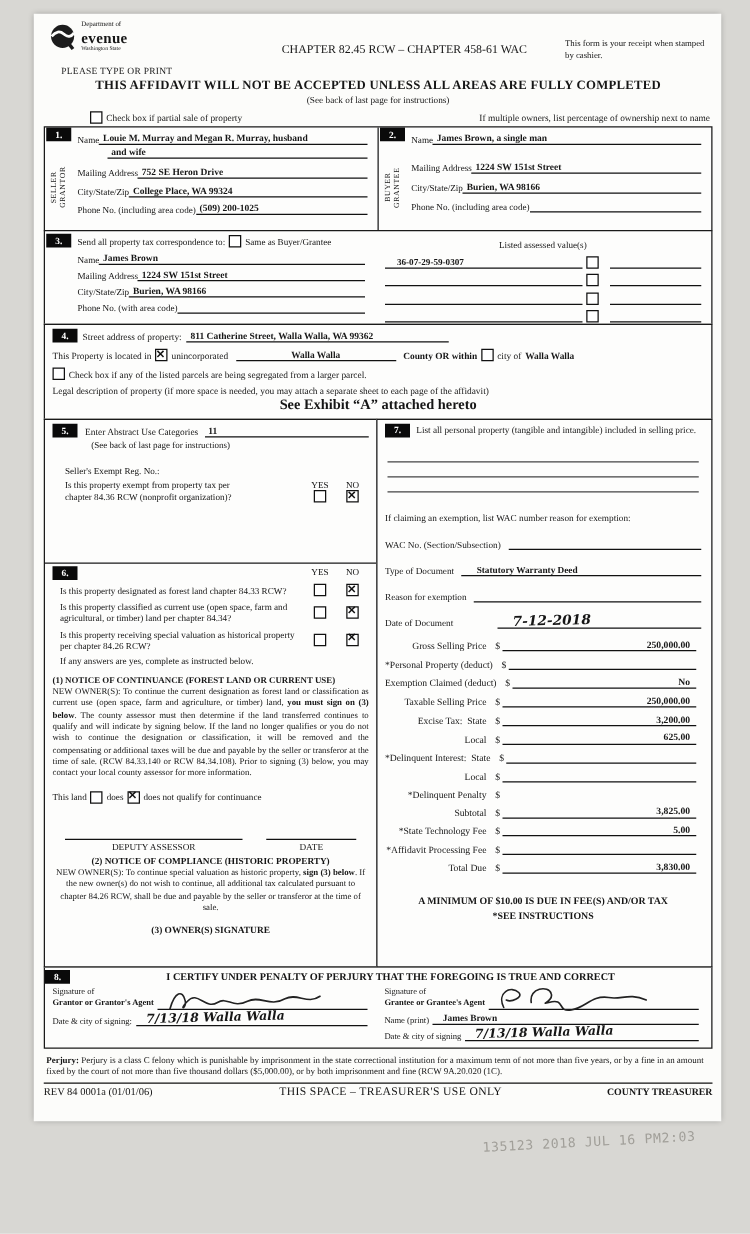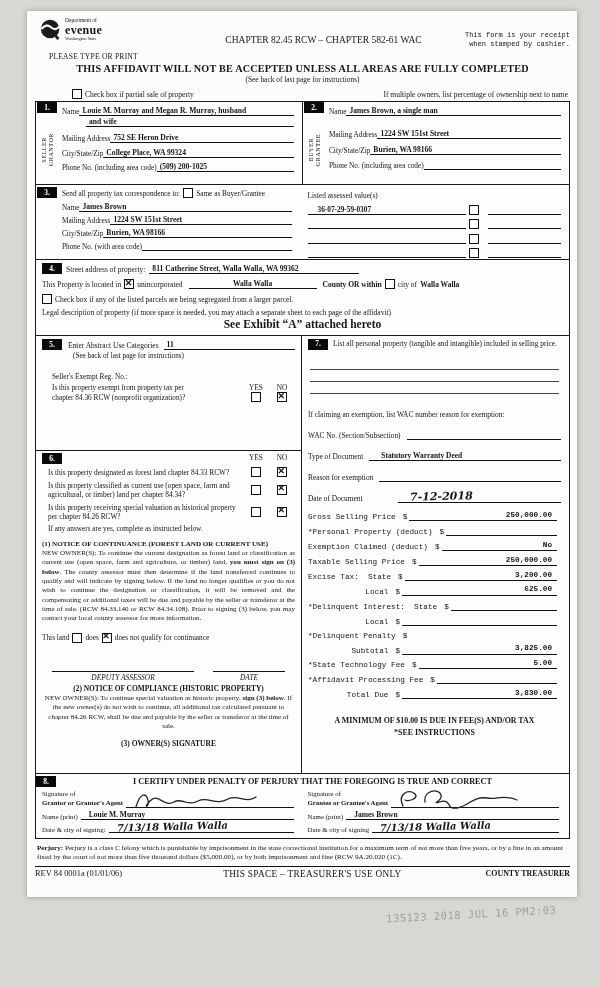--- a/index.html
+++ b/index.html
@@ -13,21 +13,21 @@
   .hdr-left{width:160px;}
   .logo{display:flex;align-items:flex-start;margin-left:4px;}
   .logo-txt{margin-left:2px;line-height:1;}
   .logo-dept{display:block;font-size:5.5px;}
   .logo-rev{display:block;font-size:12px;font-weight:bold;letter-spacing:.3px;}
   .logo-state{display:block;font-size:4.5px;margin-top:1px;}
   .please{font-size:7.6px;margin:10px 0 0 14px;letter-spacing:.2px;}
   .hdr-center{flex:1;text-align:center;padding-top:15px;}
   .title{font-size:13px;font-weight:bold;letter-spacing:.3px;}
   .subtitle{font-size:9.5px;margin-top:2px;}
-  .hdr-right{width:118px;font-size:7px;text-align:right;padding-top:13px;line-height:1.35;font-family:Liberation Mono, monospace;}
+  .hdr-right{width:118px;font-size:7px;text-align:left;padding-top:13px;line-height:1.35;}
   .warning{text-align:center;font-weight:bold;font-size:10.2px;margin-top:2px;letter-spacing:.2px;}
   .seeback{text-align:center;font-size:7.4px;margin-top:1px;}
   .toprow{display:flex;align-items:center;font-size:7.5px;margin:5px 2px 3px 34px;}
   .toprow .sp{flex:1;}
   
   .cb{display:inline-block;width:8px;height:8px;border:1px solid #111;position:relative;vertical-align:-1px;margin:0 3px;background:#fff;flex:none;}
   .cb.checked::after{content:"✕";position:absolute;left:-0.5px;top:-1.5px;font-size:9px;font-weight:bold;color:#111;line-height:9px;}
   
   .box{border:1px solid #1a1a1a;margin-top:-1px;background:#fdfdfc;}
   .numbox{background:#0a0a0a;color:#fff;font-weight:bold;font-size:7.5px;width:20px;height:11px;display:flex;align-items:center;justify-content:center;flex:none;}
@@ -41,21 +41,21 @@
   .fields{flex:1;padding:1px 8px 2px 4px;font-size:7.3px;min-width:0;}
   .fr{display:flex;align-items:flex-end;margin-top:3px;}
   .fl{white-space:nowrap;}
   .fv{flex:1;border-bottom:1px solid #111;font-weight:bold;padding:0 3px;min-height:9px;font-size:7.6px;white-space:nowrap;overflow:hidden;}
   
   .box3{display:flex;height:74px;font-size:7.3px;}
   .b3left{flex:1.04;display:flex;padding:2px 2px 2px 0;min-width:0;}
   .b3right{flex:1;padding:2px 8px 2px 6px;min-width:0;}
   .b3head{display:flex;}
   .b3head .ph{width:170px;line-height:1.25;}
-  .b3head .ah{flex:1;padding-top:4px;}
+  .b3head .ah{flex:1;text-align:center;padding-top:4px;}
   .prow{display:flex;align-items:flex-end;margin-top:4.5px;}
   .pnum{width:148px;border-bottom:1px solid #111;font-weight:bold;padding-left:10px;min-height:9px;}
   .pval{flex:1;border-bottom:1px solid #111;min-height:9px;margin-left:6px;}
   
   .box4{padding:3px 6px 2px;font-size:7.5px;height:70px;}
   .r4a{display:flex;align-items:flex-end;}
   .r4a .lbl{margin:0 4px;white-space:nowrap;}
   .r4b{display:flex;align-items:flex-end;margin-top:5px;}
   .ul-ctr{border-bottom:1px solid #111;font-weight:bold;text-align:center;min-height:9px;}
   .r4c{margin-top:5px;display:flex;align-items:center;}
@@ -78,39 +78,39 @@
   .s6h{display:flex;align-items:flex-start;}
   .s6h .sp{flex:1;}
   .qrow{display:flex;align-items:center;margin-top:3px;}
   .qrow .qt{flex:1;line-height:1.3;margin-left:6px;}
   .notice-t{font-weight:bold;font-size:7.1px;margin-top:7px;}
   .notice-p{font-size:7.05px;text-align:justify;line-height:1.33;margin-top:1px;}
   .landrow{display:flex;align-items:center;margin-top:9px;font-size:7.3px;}
   .dlrow{display:flex;margin:22px 10px 0;}
   .dl1{width:142px;border-bottom:1px solid #111;height:6px;}
   .dl2{width:72px;border-bottom:1px solid #111;height:6px;margin-left:auto;}
-  .dlab{display:flex;margin:1px 10px 0;font-size:7.4px;font-style:italic;}
+  .dlab{display:flex;margin:1px 10px 0;font-size:7.4px;}
   .dlab .a{width:142px;text-align:center;}
   .dlab .c{width:72px;text-align:center;margin-left:auto;}
   .n2t{text-align:center;font-weight:bold;font-size:7.4px;margin-top:2px;}
   .n2p{text-align:center;font-size:7.05px;line-height:1.33;margin-top:1px;padding:0 2px;}
   .ownsig{text-align:center;font-weight:bold;font-size:7.5px;margin-top:8px;}
   .plrow{display:flex;margin:20px 10px 0;}
   .pl1{width:140px;border-bottom:1px solid #111;height:6px;}
   .pl2{width:86px;border-bottom:1px solid #111;height:6px;margin-left:auto;}
   
   .s7{padding:3px 8px 0 6px;font-size:7.4px;}
   .s7 .numbox{float:left;margin:0 5px 2px 0;}
   .s7intro{line-height:1.35;}
   .bl{border-bottom:1px solid #444;height:11px;margin:0 2px;}
   .wacintro{margin-top:16px;}
   .lrow{display:flex;align-items:flex-end;margin-top:11px;}
   .lrow .ul{flex:1;border-bottom:1px solid #111;min-height:9px;margin-left:6px;font-weight:bold;padding-left:12px;}
   .handwrite{font-family:"DejaVu Serif", serif;font-style:italic;font-weight:bold;font-size:11px;display:inline-block;transform:rotate(-1.5deg);line-height:1;}
-  .money{margin-top:8px;font-family:Liberation Mono, monospace;}
+  .money{margin-top:8px;}
   .mrow{display:flex;justify-content:flex-end;align-items:flex-end;margin-top:4.4px;padding-right:4px;}
   .ml{font-size:7.7px;white-space:pre;}
   .md{margin:0 2px 0 7px;font-size:7.7px;}
   .mv{width:150px;border-bottom:1px solid #111;text-align:right;font-weight:bold;font-size:7.7px;min-height:9.5px;padding-right:5px;}
   .mv.noline{border-bottom:none;}
   .minnote{text-align:center;font-weight:bold;font-size:7.9px;margin-top:16px;line-height:1.5;}
   
   .box8{padding:2px 0 5px;}
   .certrow{display:flex;align-items:center;}
   .certrow .ct{flex:1;text-align:center;font-weight:bold;font-size:8.2px;}
@@ -150,21 +150,21 @@
             </svg>
             <div class="logo-txt">
               <span class="logo-dept">Department of</span>
               <span class="logo-rev">evenue</span>
               <span class="logo-state">Washington State</span>
             </div>
           </div>
           <div class="please">PLEASE TYPE OR PRINT</div>
         </div>
         <div class="hdr-center">
-          <div class="subtitle">CHAPTER 82.45 RCW – CHAPTER 582-61 WAC</div>
+          <div class="subtitle">CHAPTER 82.45 RCW – CHAPTER 458-61 WAC</div>
         </div>
         <div class="hdr-right">This form is your receipt when stamped by cashier.</div>
       </div>
       <div class="warning">THIS AFFIDAVIT WILL NOT BE ACCEPTED UNLESS ALL AREAS ARE FULLY COMPLETED</div>
       <div class="seeback">(See back of last page for instructions)</div>
 
       <div class="toprow">
         <span class="cb"></span>
         <span>Check box if partial sale of property</span>
         <span class="sp"></span>
@@ -507,24 +507,20 @@
           <div class="sigcol">
             <div class="srow">
               <span class="slbl"><span>Signature of</span><br><span class="b">Grantor or Grantor's Agent</span></span>
               <span class="sline">
                 <svg width="130" height="24" viewBox="0 0 130 24">
                   <path d="M6 19 C 10 5, 16 4, 18 12 C 20 19, 12 21, 20 13 C 28 4, 34 20, 44 14 C 52 9, 56 19, 68 13 C 78 8, 86 18, 98 11 C 108 6, 116 16, 126 9" fill="none" stroke="#222" stroke-width="1.3" stroke-linecap="round"></path>
                 </svg>
               </span>
             </div>
             <div class="srow2">
-              <span>Name (print)</span>
-              <span class="sval">Louie M. Murray</span>
-            </div>
-            <div class="srow2">
               <span>Date &amp; city of signing:</span>
               <span class="sval"><span class="handwrite">7/13/18   Walla Walla</span></span>
             </div>
           </div>
           <div class="sigcol">
             <div class="srow">
               <span class="slbl"><span>Signature of</span><br><span class="b">Grantee or Grantee's Agent</span></span>
               <span class="sline">
                 <svg width="130" height="26" viewBox="0 0 130 26">
                   <path d="M8 20 C 2 8, 14 2, 20 8 C 24 12, 14 16, 10 14 M 30 16 C 28 4, 44 2, 46 9 C 48 15, 36 18, 44 16 C 58 12, 50 24, 62 22 C 74 20, 78 10, 92 12 C 102 14, 108 8, 122 14" fill="none" stroke="#222" stroke-width="1.3" stroke-linecap="round"></path>

